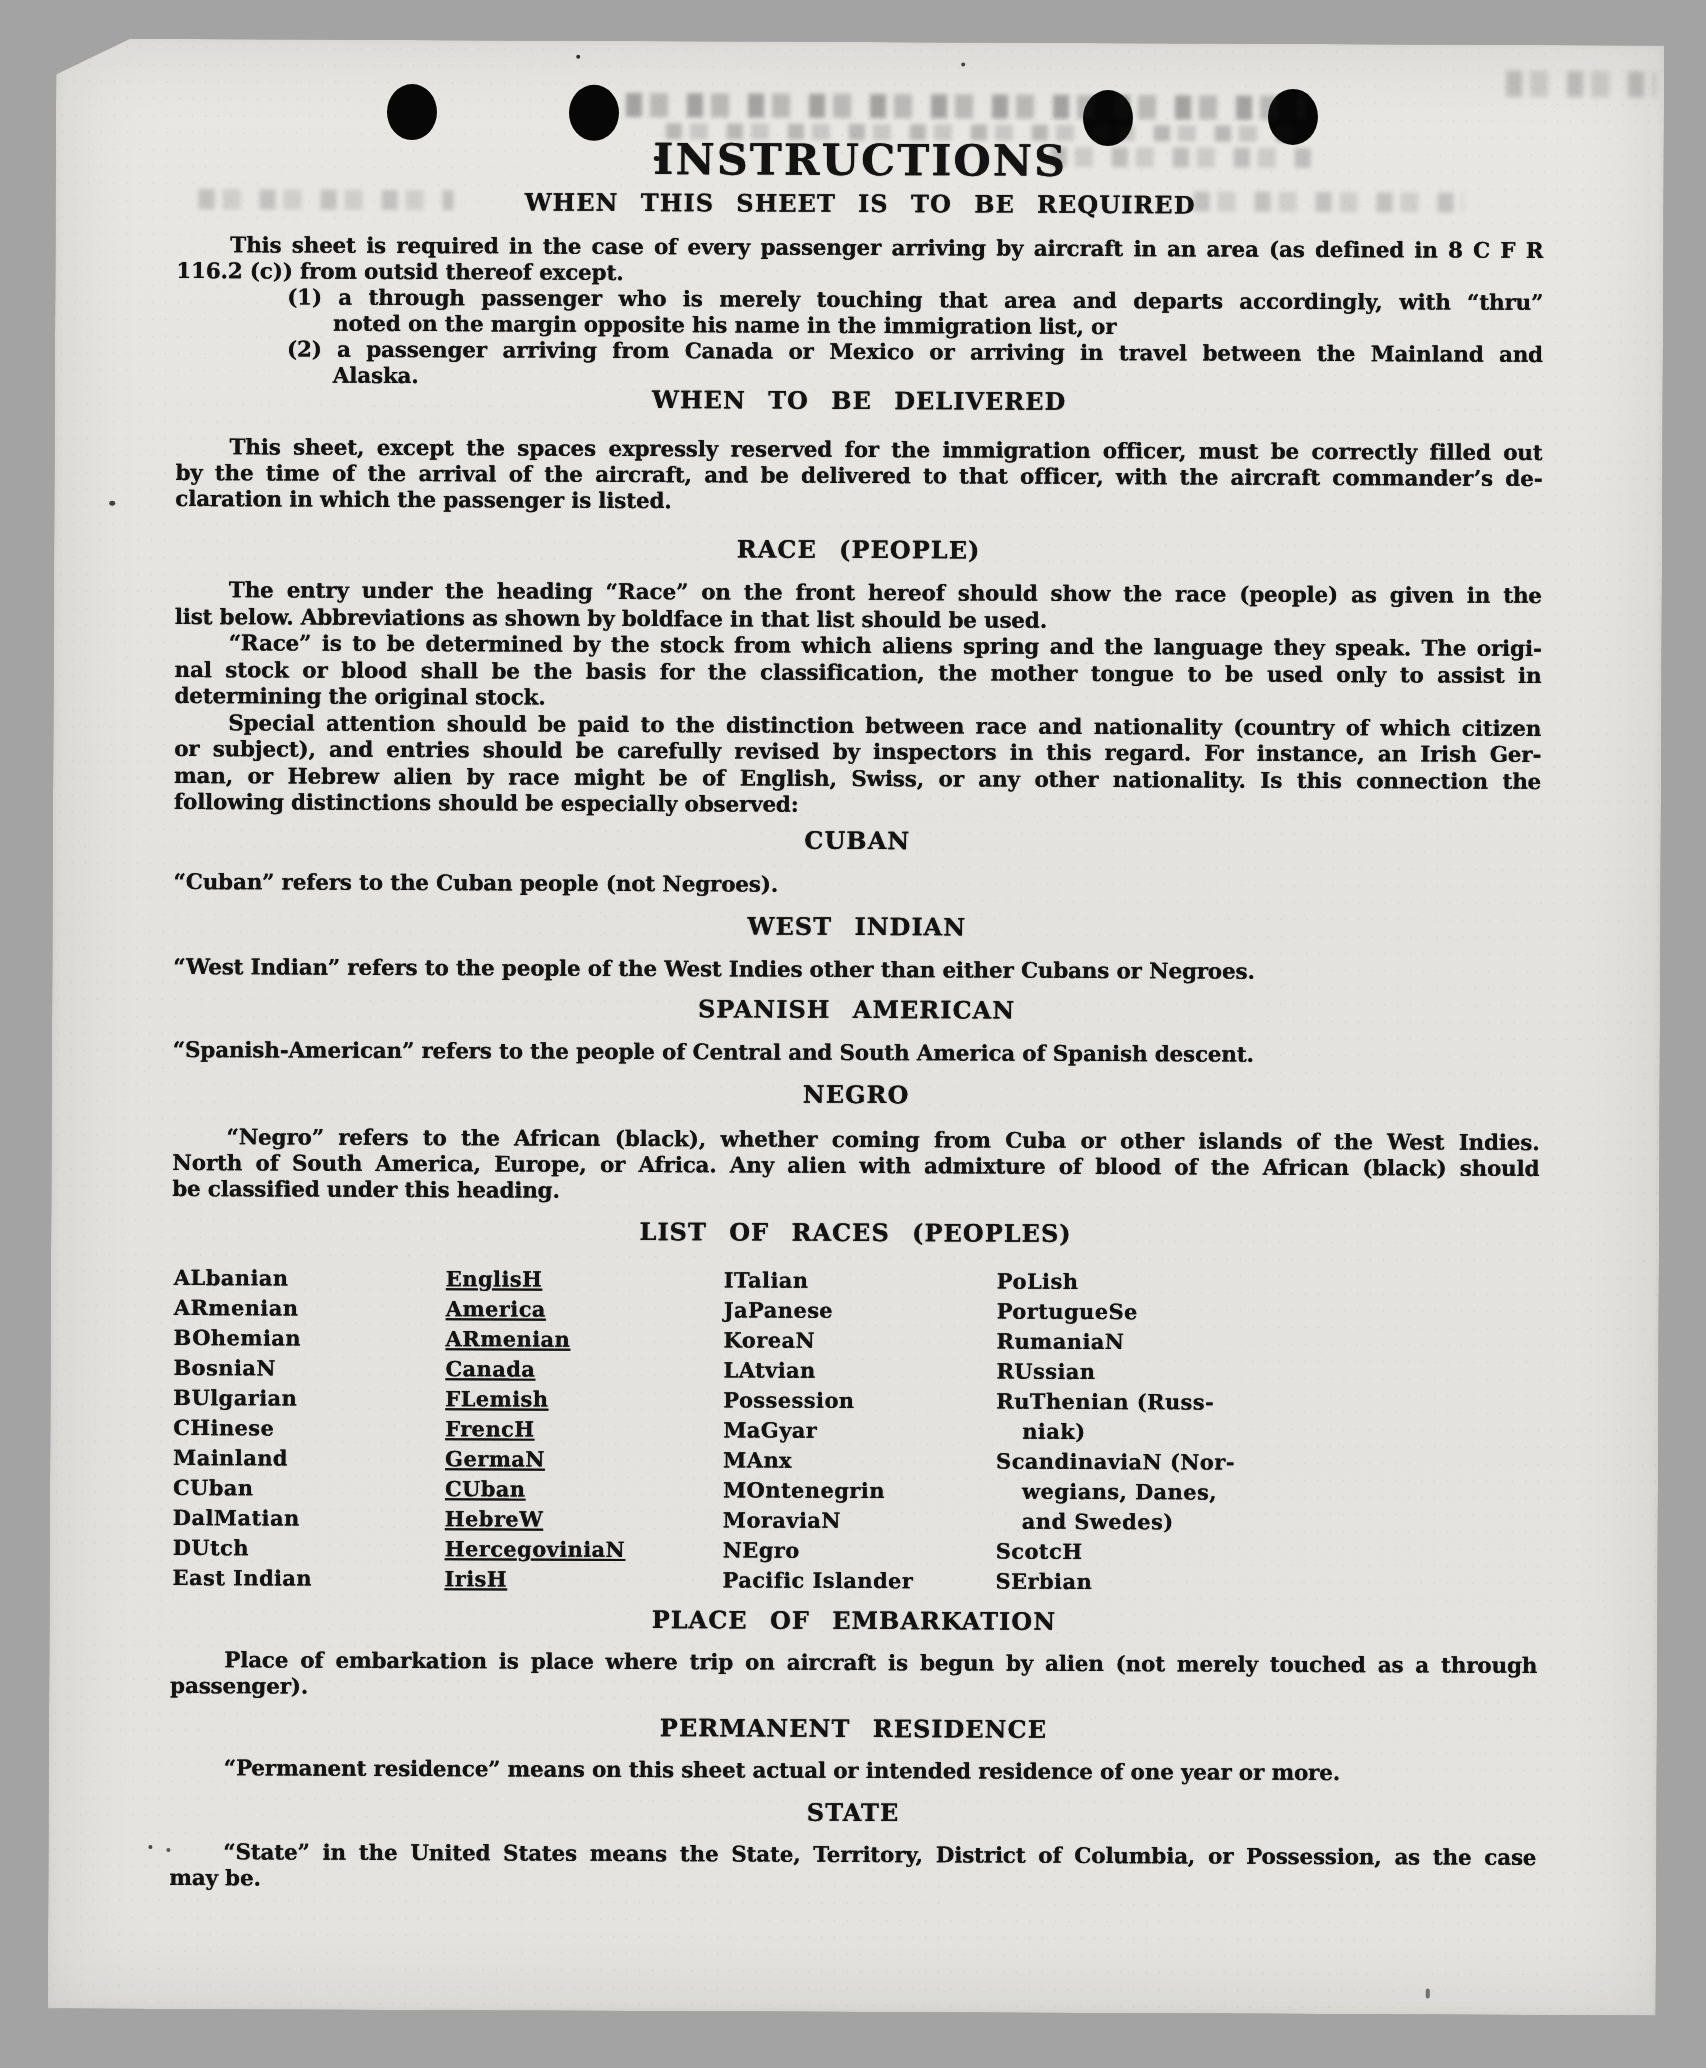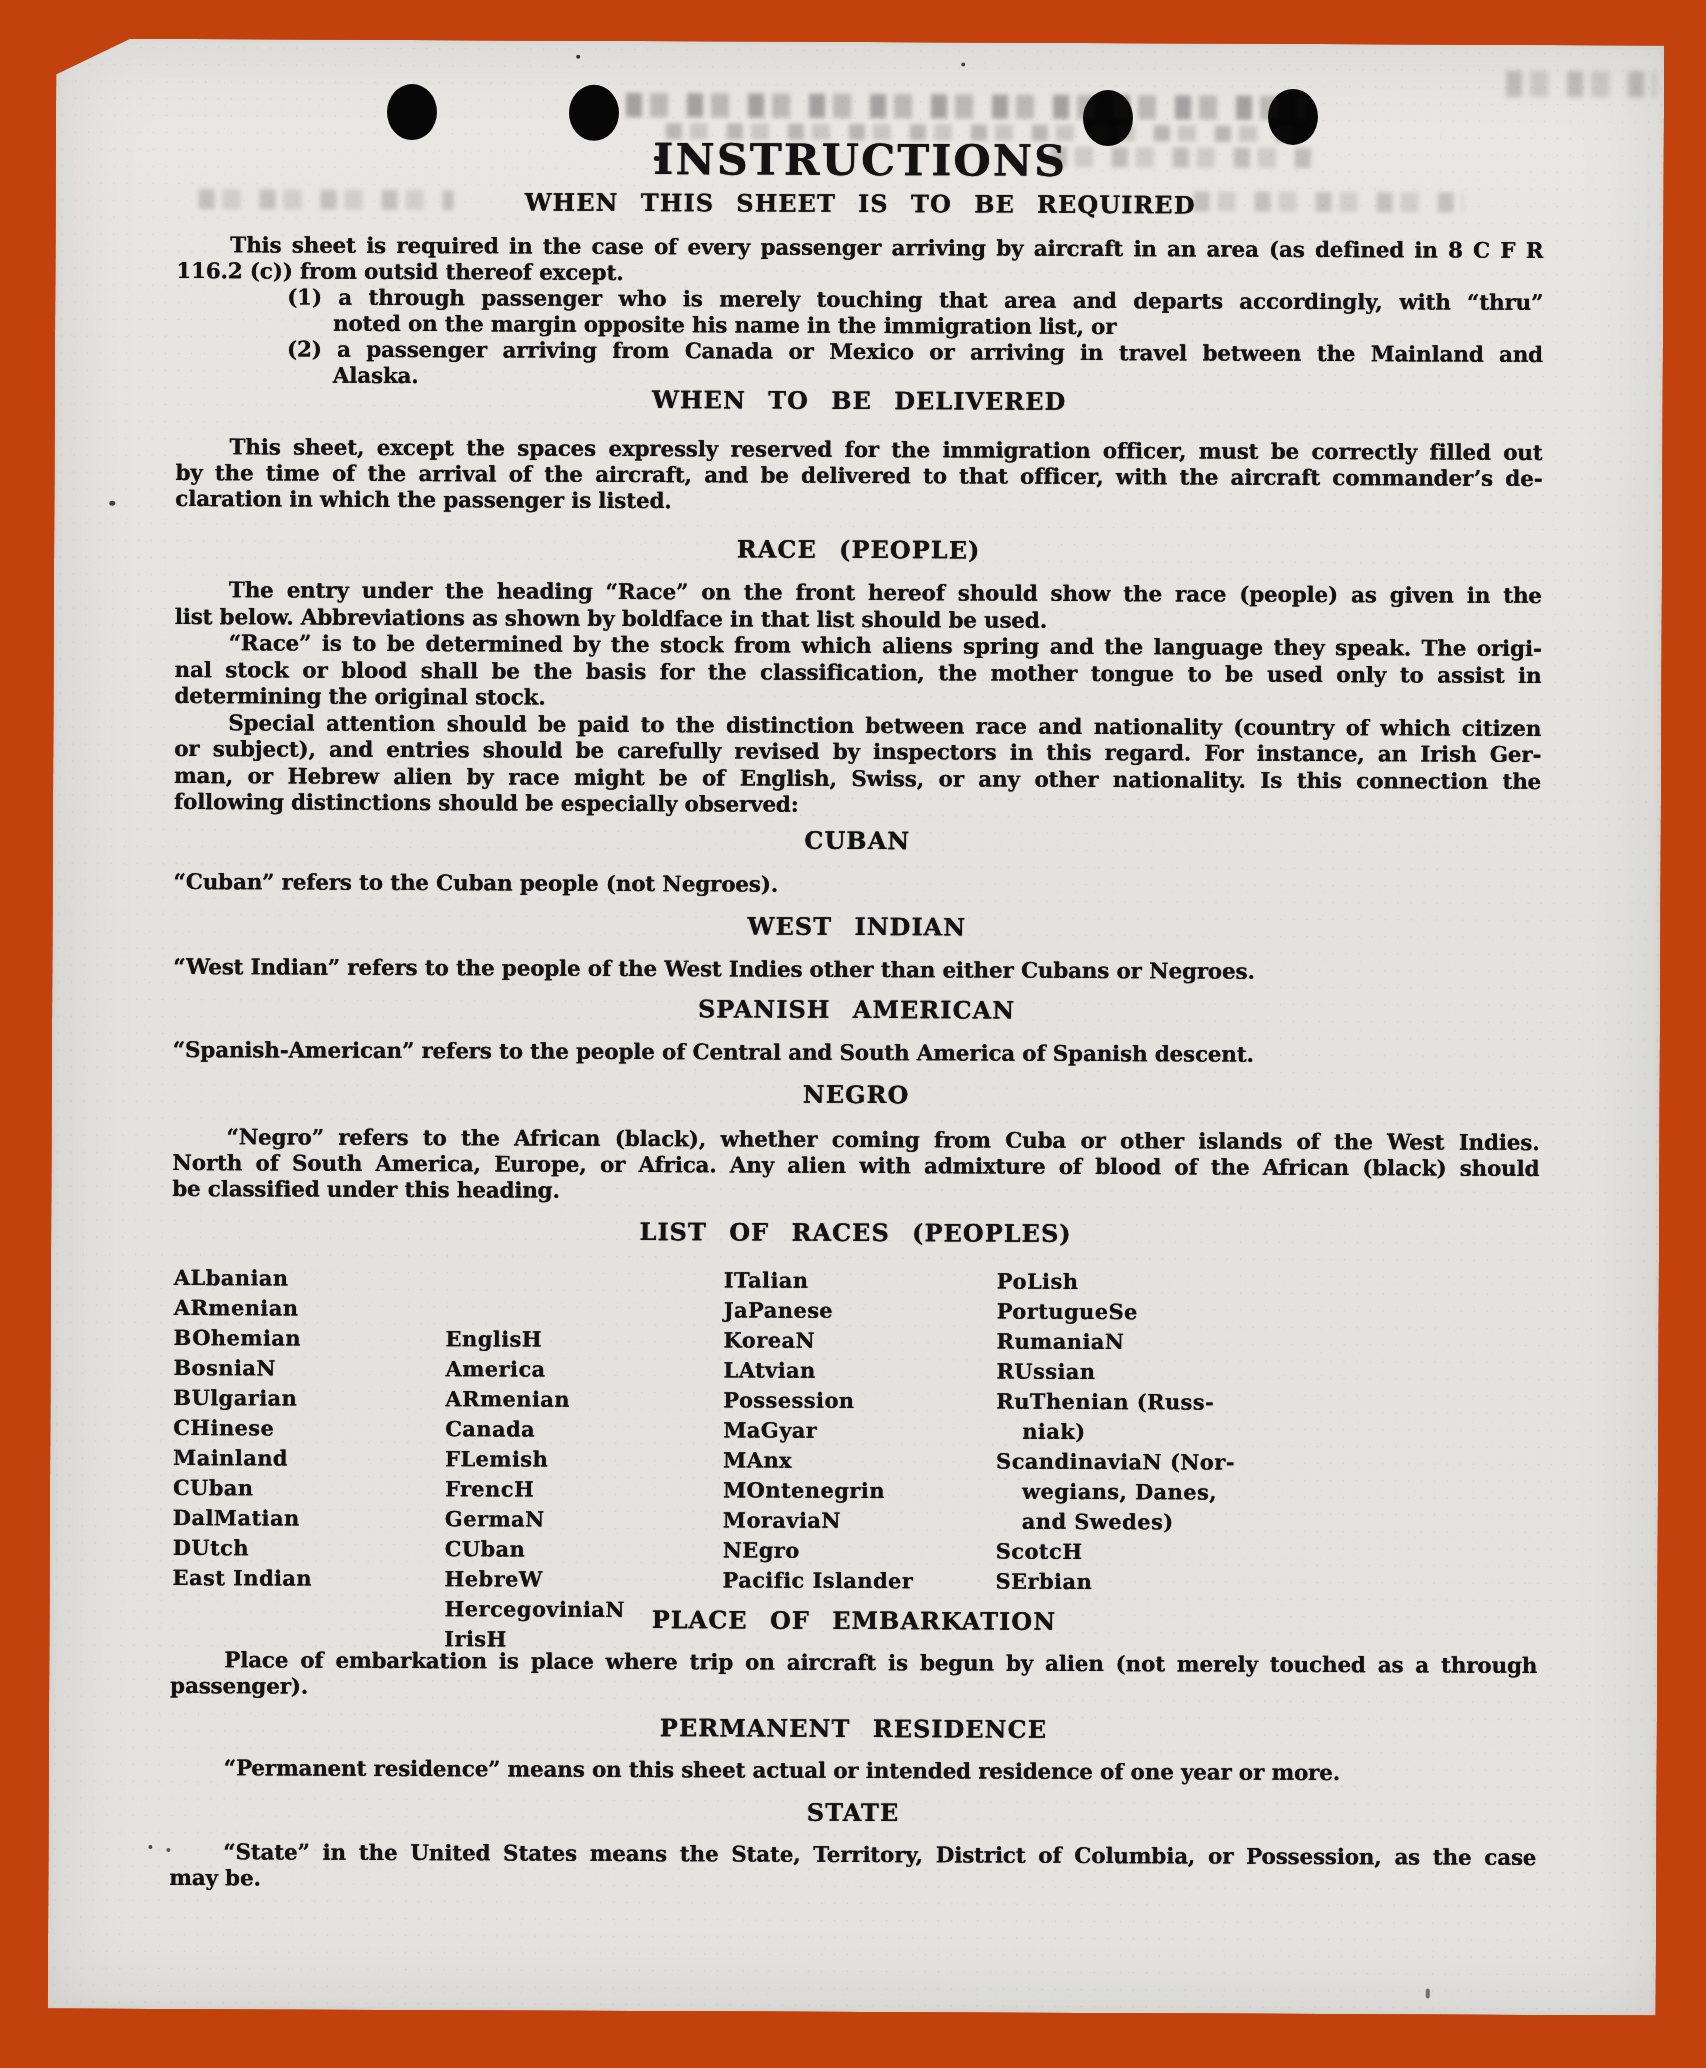--- a/index.html
+++ b/index.html
@@ -1,16 +1,16 @@
 <!DOCTYPE html>
 <html><head>
 <meta charset="utf-8">
 <style>
   html,body{margin:0;padding:0;background:#000;}
-  .scan{position:relative;width:1706px;height:2068px;background:#c2410c;overflow:hidden;
+  .scan{position:relative;width:1706px;height:2068px;background:#a3a3a3;overflow:hidden;
         font-family:"DejaVu Serif",serif;}
   .paper{position:absolute;left:52px;top:42px;width:1608px;height:1970px;
          background:linear-gradient(180deg,#e8e7e4 0%,#e3e2df 45%,#e4e3e0 100%);
          transform:rotate(.25deg);transform-origin:50% 50%;
          clip-path:polygon(0 36px,74px 0,100% 0,100% 100%,0 100%);
          color:#131313;overflow:hidden;
          box-shadow:inset 0 0 90px rgba(0,0,0,.10), inset 0 0 10px rgba(0,0,0,.05);}
   
   .noise{position:absolute;inset:0;pointer-events:none;opacity:.14;
          background-image:radial-gradient(circle,rgba(0,0,0,.55) .6px,transparent 1.1px),
@@ -128,21 +128,21 @@
         <div class="ln">BOhemian</div>
         <div class="ln">BosniaN</div>
         <div class="ln">BUlgarian</div>
         <div class="ln">CHinese</div>
         <div class="ln">Mainland</div>
         <div class="ln">CUban</div>
         <div class="ln">DalMatian</div>
         <div class="ln">DUtch</div>
         <div class="ln">East Indian</div>
       </div>
-    <div class="rcol" style="left:395px;top:1284px;">
+    <div class="rcol" style="left:395px;top:1224px;text-decoration:underline;">
         <div class="ln">EnglisH</div>
         <div class="ln">America</div>
         <div class="ln">ARmenian</div>
         <div class="ln">Canada</div>
         <div class="ln">FLemish</div>
         <div class="ln">FrencH</div>
         <div class="ln">GermaN</div>
         <div class="ln">CUban</div>
         <div class="ln">HebreW</div>
         <div class="ln">HercegoviniaN</div>

